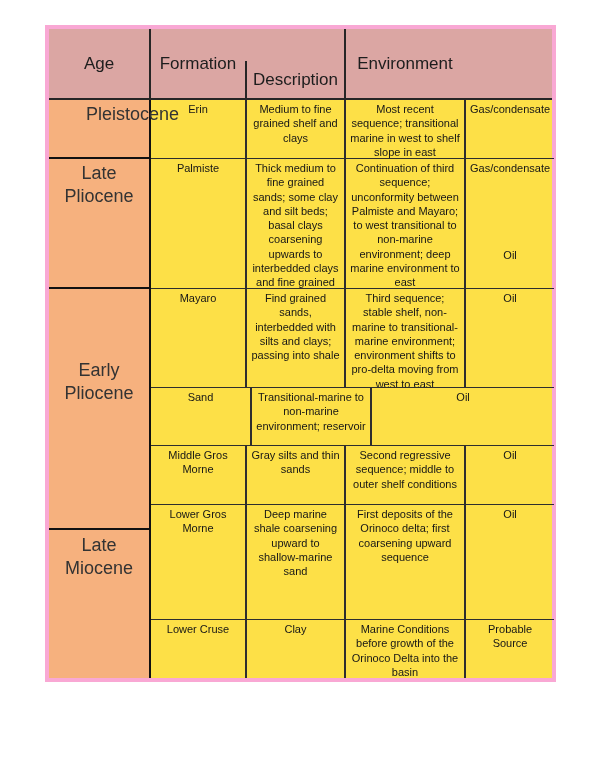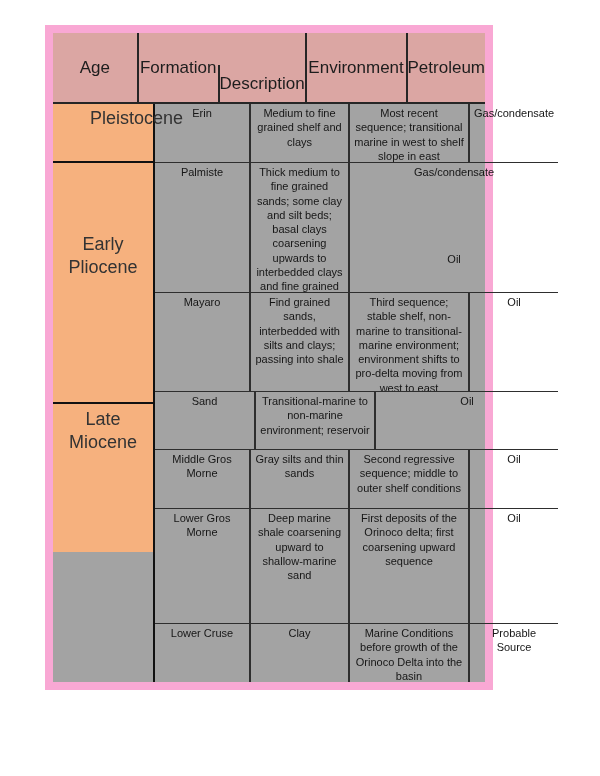--- a/index.html
+++ b/index.html
@@ -7,23 +7,23 @@
   .page {
     position:relative;
     width:600px; height:776px;
     background:#ffffff;
     font-family:"Liberation Sans", sans-serif;
     overflow:hidden;
   }
   .strat-table {
     position:absolute;
     left:45px; top:25px;
-    width:448px;
-    border:8px solid #f9a8d4;
-    background:#a3a3a3;
+    width:511px;
+    border:4px solid #f9a8d4;
+    background:#fde047;
   }
   
   .header-row {
     display:flex;
     height:71px;
     background:#dba6a3;
     border-bottom:2px solid #262626;
   }
   .hcell {
     display:flex; align-items:center; justify-content:center;
@@ -85,45 +85,46 @@
 <body>
 
 <div class="page">
   <div class="strat-table">
 
     <div class="header-row">
       <div class="hcell h-age">Age</div>
       <div class="hcell h-formation">Formation</div>
       <div class="hcell h-description">Description</div>
       <div class="hcell h-environment">Environment</div>
-      <div class="hcell h-petroleum">Petroleum</div>
     </div>
 
     <div class="body">
 
       <div class="age-col">
         <div class="age-cell age-0">Pleistocene</div>
+        <div class="age-cell age-1">Late Pliocene</div>
         <div class="age-cell age-2">Early Pliocene</div>
         <div class="age-cell age-3">Late Miocene</div>
       </div>
 
       <div class="rows">
 
         <div class="row row-0">
           <div class="cell c-formation">Erin</div>
           <div class="cell c-description">Medium to fine grained shelf and clays</div>
           <div class="cell c-environment">Most recent sequence; transitional marine in west to shelf slope in east</div>
           <div class="cell c-petroleum">
             <span>Gas/condensate</span>
           </div>
         </div>
 
         <div class="row row-1">
           <div class="cell c-formation">Palmiste</div>
           <div class="cell c-description">Thick medium to fine grained sands; some clay and silt beds; basal clays coarsening upwards to interbedded clays and fine grained sands</div>
+          <div class="cell c-environment">Continuation of third sequence; unconformity between Palmiste and Mayaro; to west transitional to non-marine environment; deep marine environment to east</div>
           <div class="cell c-petroleum">
             <span>Gas/condensate</span>
             <span class="pet-secondary">Oil</span>
           </div>
         </div>
 
         <div class="row row-2">
           <div class="cell c-formation">Mayaro</div>
           <div class="cell c-description">Find grained sands, interbedded with silts and clays; passing into shale</div>
           <div class="cell c-environment">Third sequence; stable shelf, non-marine to transitional-marine environment; environment shifts to pro-delta moving from west to east</div>

